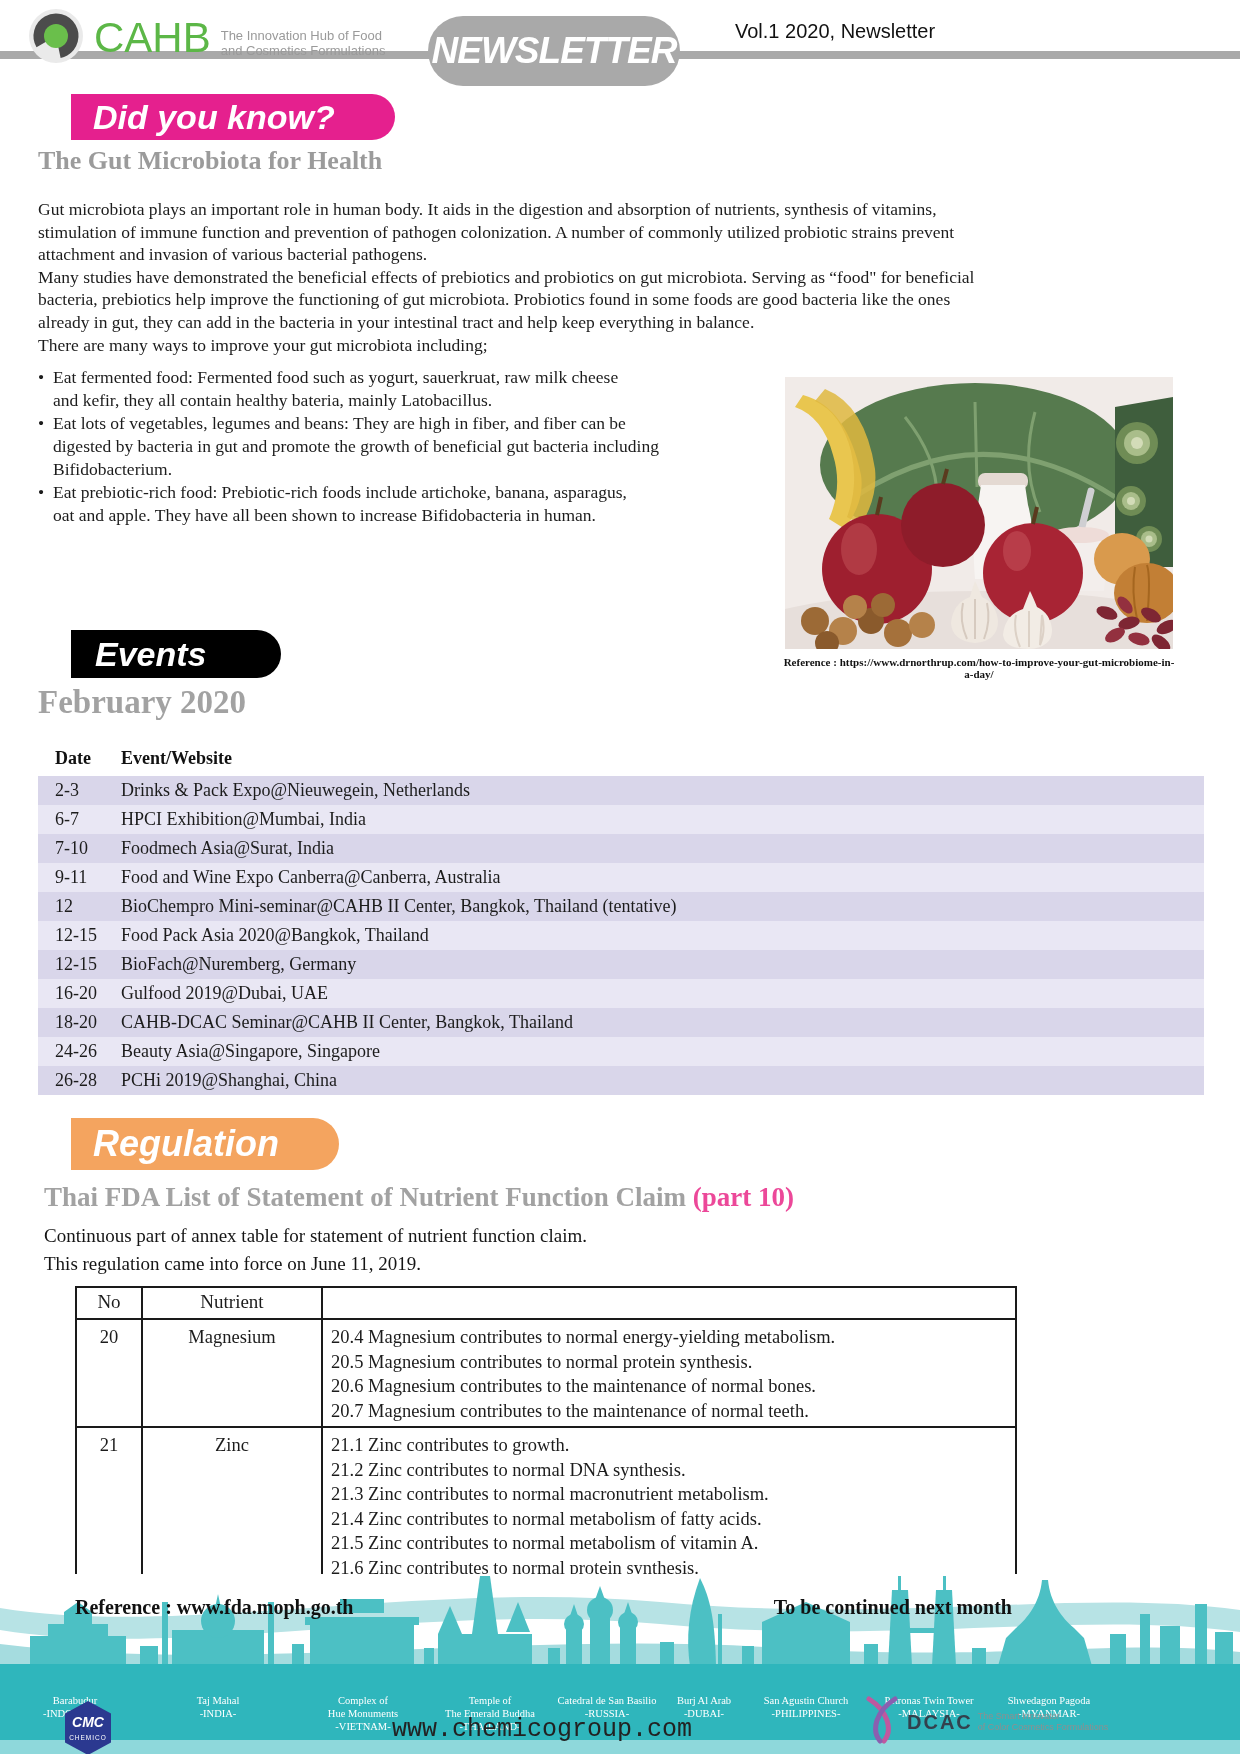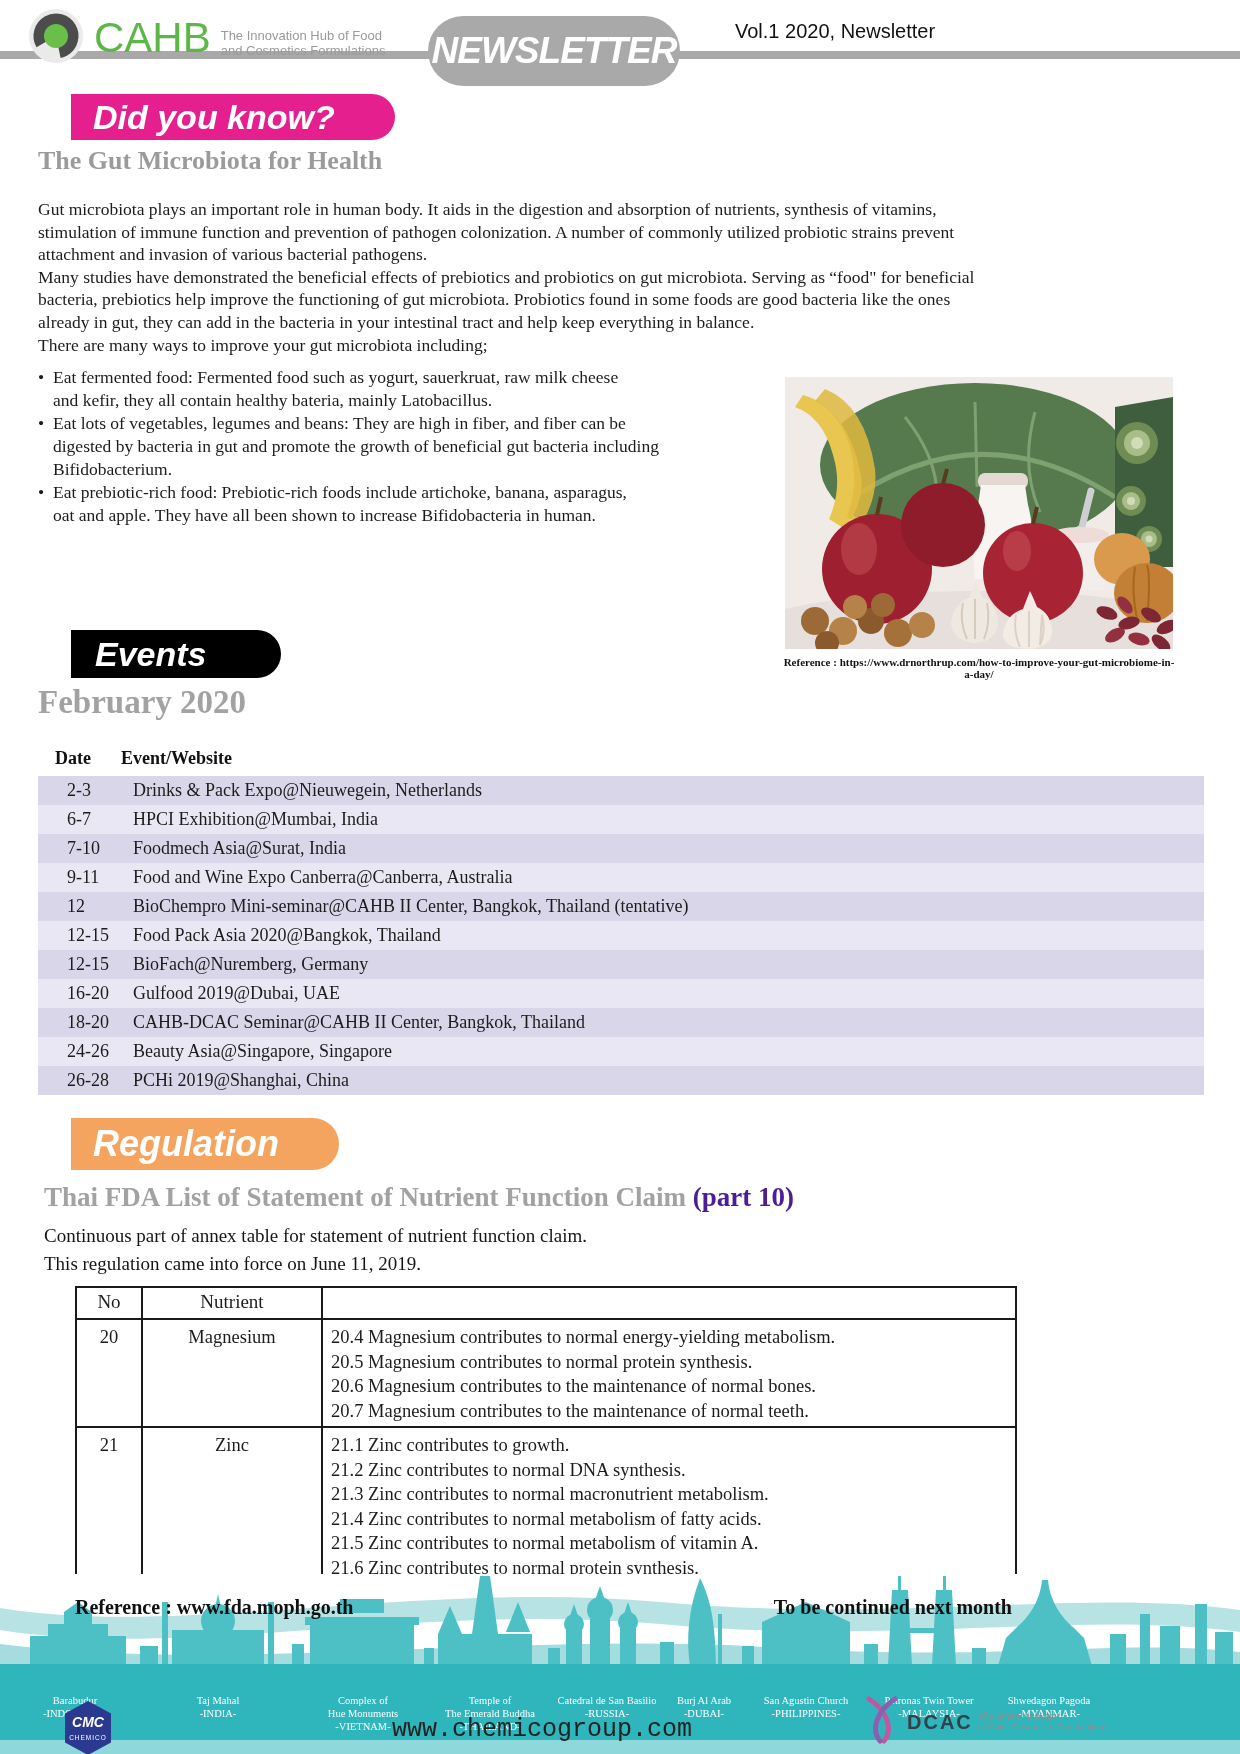--- a/index.html
+++ b/index.html
@@ -40,26 +40,26 @@
   .caption{left:783px;top:656px;width:392px;text-align:center;font-size:11px;font-weight:bold;color:#111;font-family:Liberation Serif, serif;}
 
   
   .february{left:38px;top:684px;font-size:33px;font-weight:bold;color:#a2a2a2;}
   .list-header{left:38px;top:748px;display:flex;font-weight:bold;font-size:18px;color:#111;}
   .list-header .h-date{width:66px;padding-left:17px;}
   .event-rows{left:38px;top:776px;width:1166px;}
   .erow{height:29px;display:flex;align-items:center;font-size:18px;}
   .erow.dark{background:#d9d6ea;}
   .erow.light{background:#e9e7f4;}
-  .edate{width:66px;padding-left:29px;flex:0 0 66px;}
+  .edate{width:66px;padding-left:17px;flex:0 0 66px;}
 
   
   .reg-title{left:44px;top:1182px;font-size:27px;font-weight:bold;}
   .reg-title .gray{color:#a2a2a2;}
-  .reg-title .black{color:#4c1d95;margin-top:42px;}
+  .reg-title .black{color:#ec4899;margin-top:42px;}
   .reg-intro{left:44px;top:1222px;font-size:19px;line-height:28px;color:#151515;}
   .rtable{left:75px;top:1286px;width:938px;border:2px solid #1a1a1a;font-size:18.5px;}
   .rhead,.rrow{display:grid;grid-template-columns:66px 180px 1fr;}
   .rhead{height:30px;border-bottom:2px solid #1a1a1a;}
   .rrow{border-bottom:2px solid #1a1a1a;}
   .rrow.last{border-bottom:none;}
   .rc1,.rc2{border-right:2px solid #1a1a1a;text-align:center;padding-top:7px;}
   .rhead .rc1,.rhead .rc2{padding-top:3px;font-size:19px;}
   .claims{padding:5px 6px 8px 8px;}
   .claims div{line-height:24.6px;}

